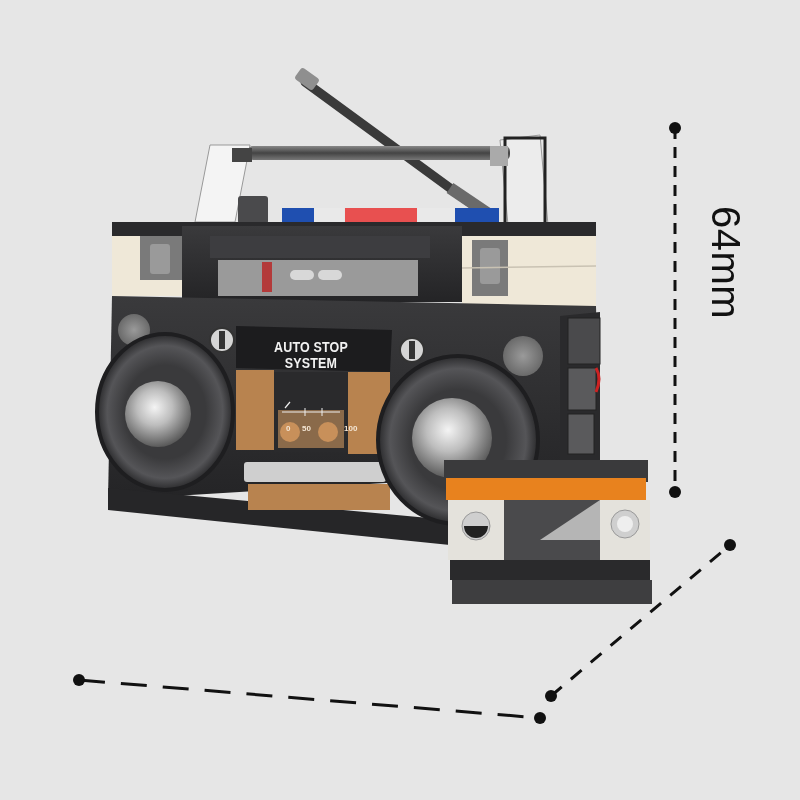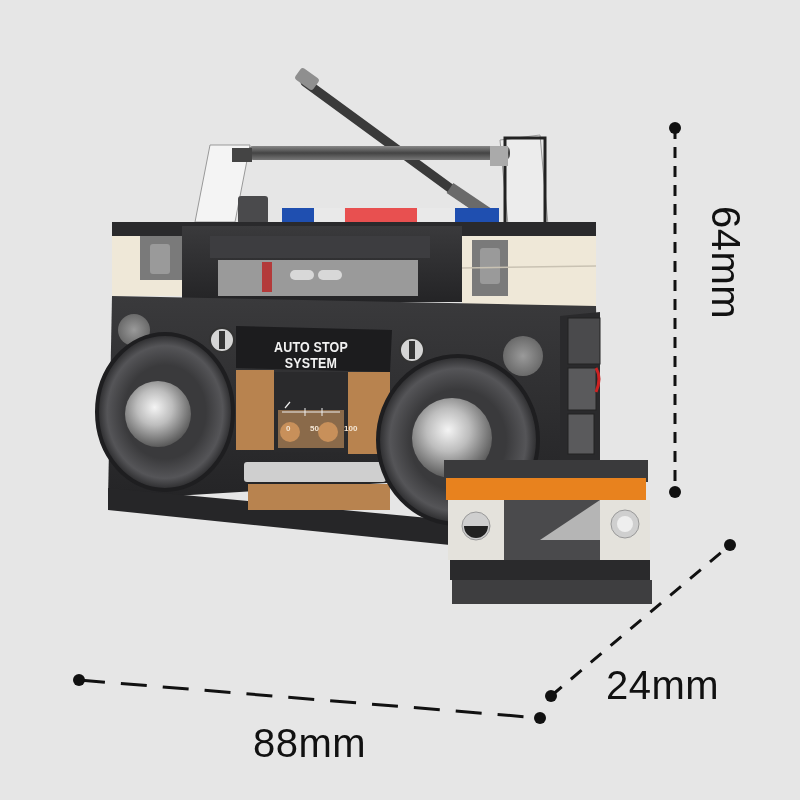--- a/index.html
+++ b/index.html
@@ -193,19 +193,17 @@
     </g>
     <g>
       <line x1="551" y1="696" x2="730" y2="545" stroke="#111" stroke-width="3" stroke-dasharray="14 12"></line>
       <circle cx="730" cy="545" r="6" fill="#111"></circle>
       <circle cx="551" cy="696" r="6" fill="#111"></circle>
     </g>
   </svg>
 
   <div class="badge-text">AUTO STOP SYSTEM</div>
   <span class="dial-num" style="left:286px; top:424px;">0</span>
-  <span class="dial-num" style="left:302px; top:424px;margin-left:8px;">50</span>
+  <span class="dial-num" style="left:302px; top:424px;">50</span>
   <span class="dial-num" style="left:320px; top:424px;margin-left:24px;">100</span>
 
   <div class="dim-label dim-height">64mm</div>
-  <div class="dim-label dim-width">88mm</div>
-  <div class="dim-label dim-depth">24mm</div>
 </div>
 
 </body></html>

